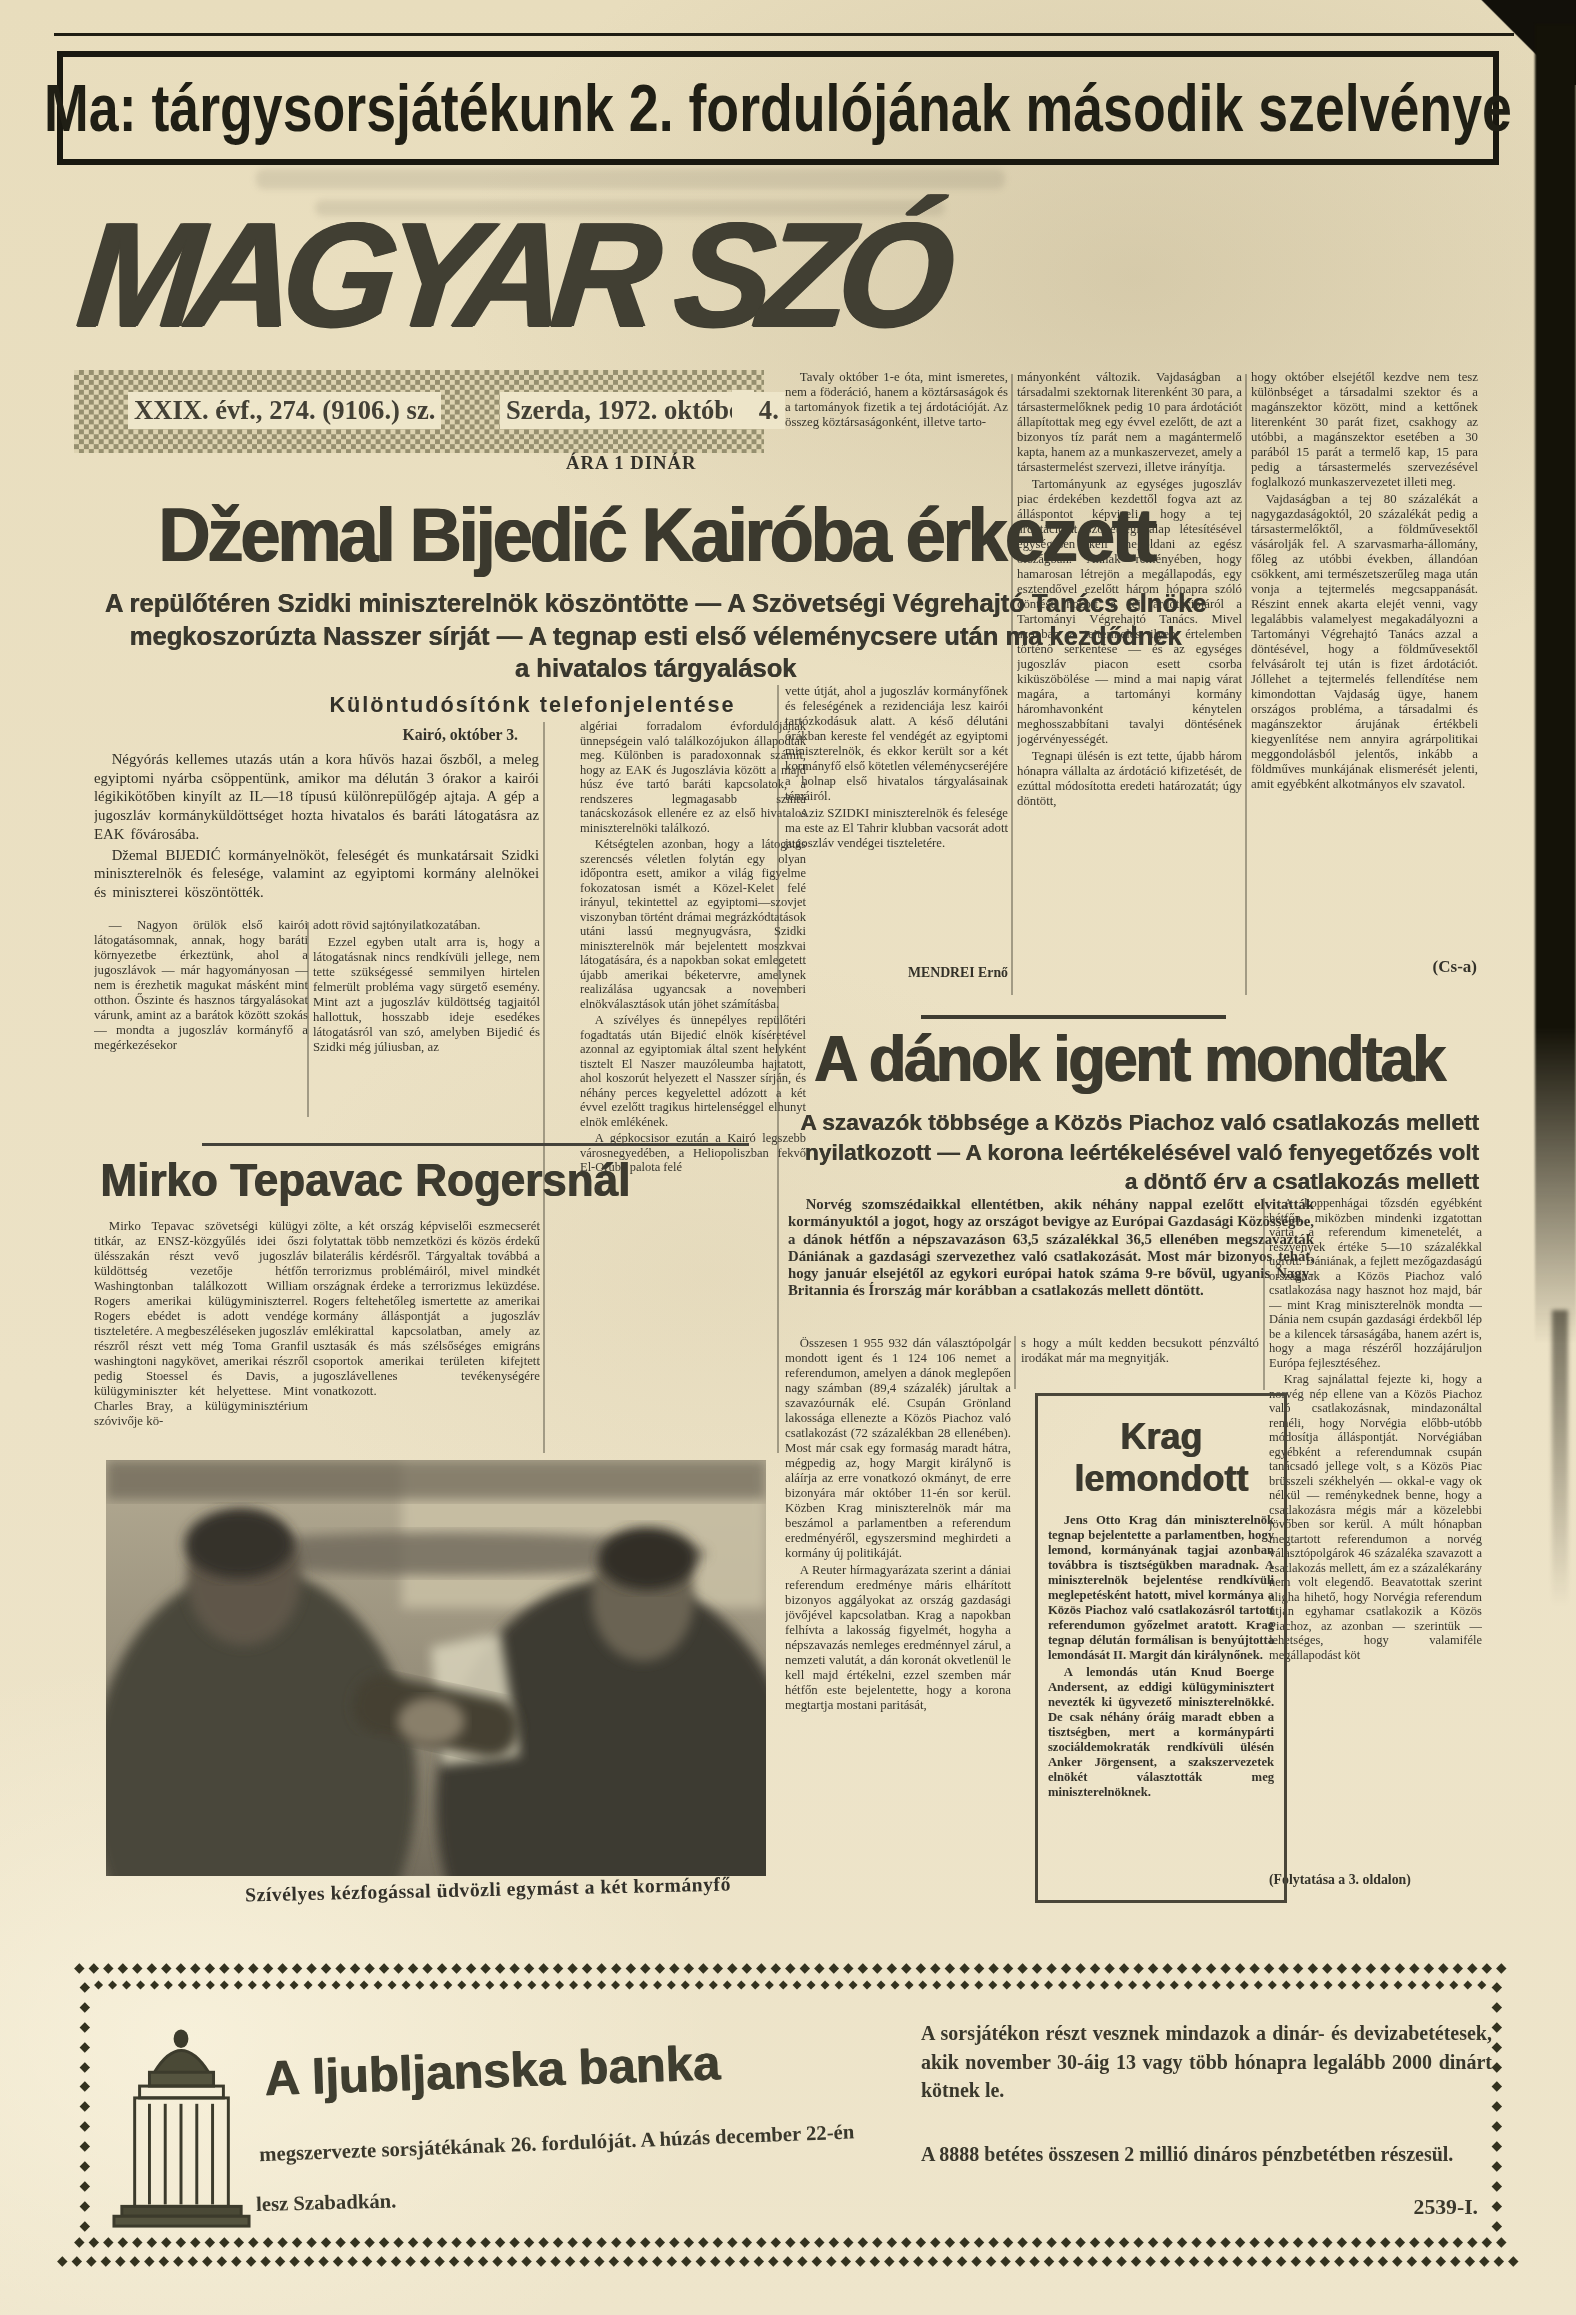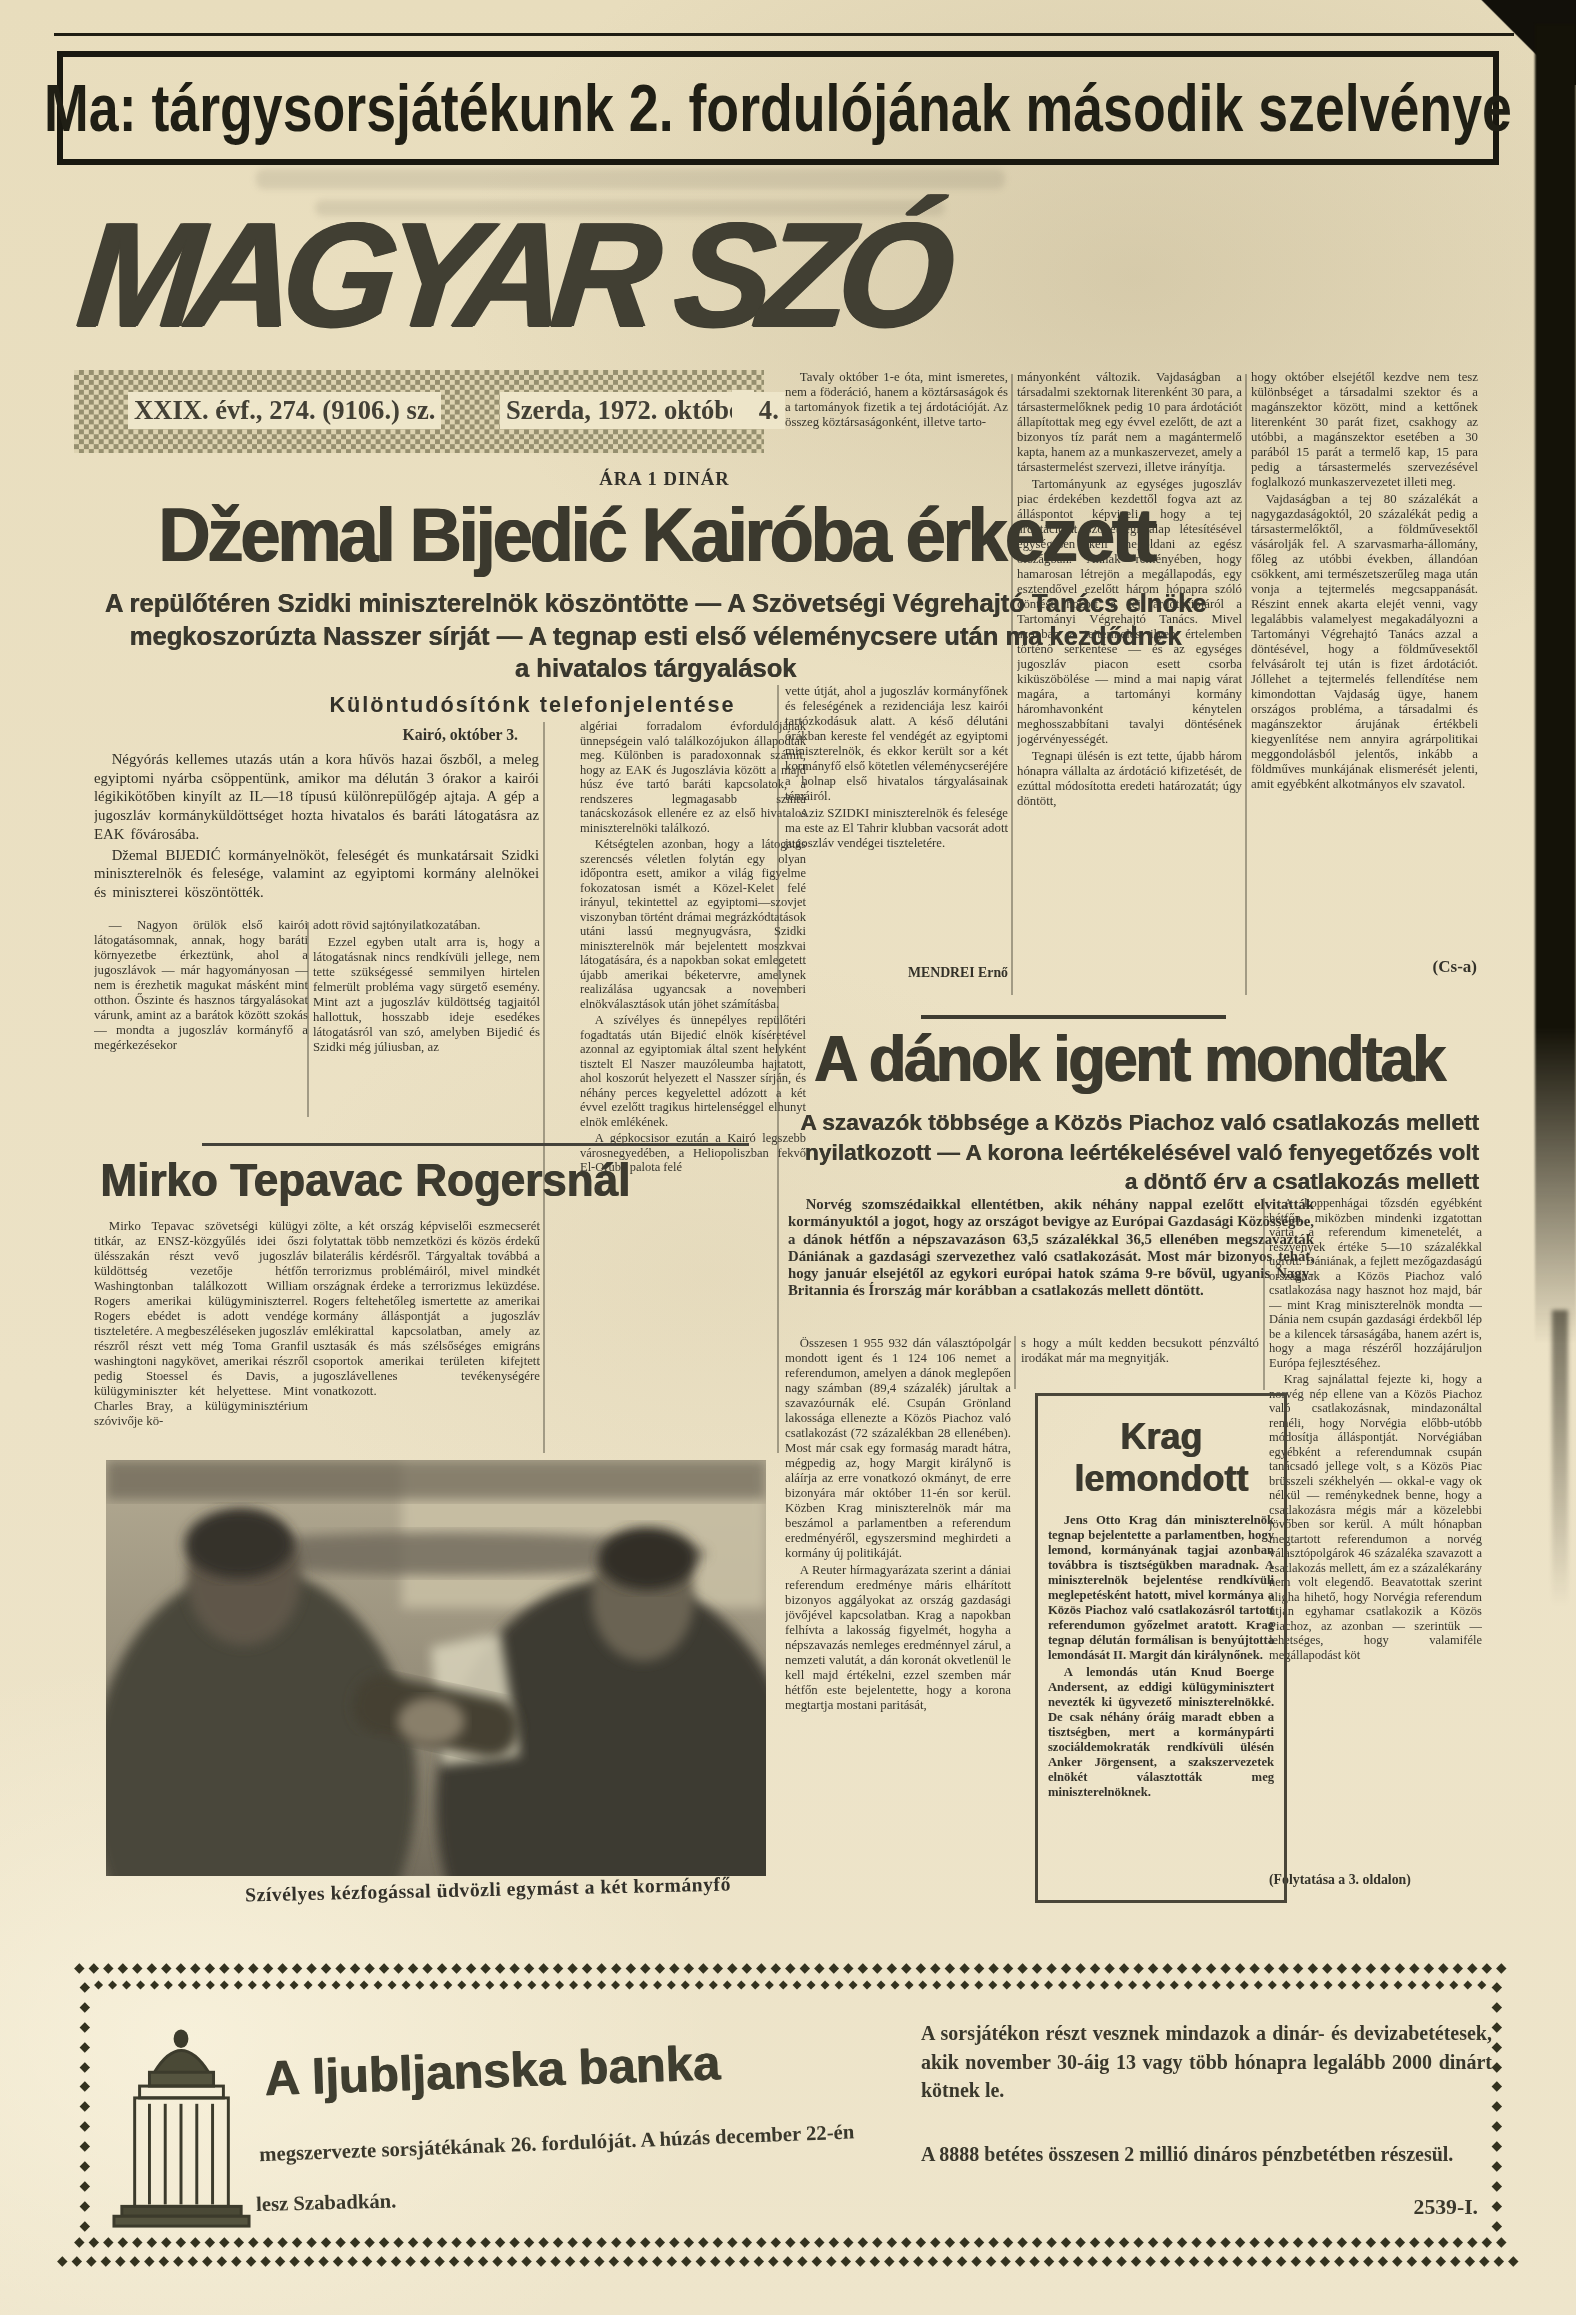--- a/index.html
+++ b/index.html
@@ -32,21 +32,21 @@
     text-shadow:2px 0 currentColor,-1px 0 currentColor,0 1px currentColor;}
   .milk-head{left:839px;top:164px;width:662px;text-align:center;font-family:"Liberation Sans",sans-serif;}
   .milk-line{font-weight:700;font-size:57px;line-height:61px;letter-spacing:-1px;color:#45433a;
     text-shadow:1px 0 currentColor;}
   .milk-sub{margin-top:9.9px;font-weight:700;font-size:26.6px;color:#4a4840;text-shadow:0.5px 0 currentColor;}
   
   .datebar{left:74px;top:370px;width:690px;height:83px;
     background:repeating-conic-gradient(#8f8969 0% 25%, #ddd3b0 25% 50%) 0 0 / 9.9px 9.9px;opacity:.92;}
   .datelabel{position:absolute;background:#efe7cb;padding:3px 6px;font-weight:700;font-size:26.6px;color:#35332a;white-space:nowrap;}
   .notch{position:absolute;left:658px;top:19.7px;width:21.7px;height:39px;background:#efe7cb;}
-  .price{left:566px;top:468px;width:197px;text-align:center;font-weight:700;font-size:18.7px;letter-spacing:1px;color:#33312a;}
+  .price{left:566px;top:452px;width:197px;text-align:left;font-weight:700;font-size:18.7px;letter-spacing:1px;color:#33312a;}
   
   .bcol{position:absolute;text-align:justify;overflow:hidden;color:#36342c;}
   .f13{font-size:12.8px;line-height:15px;}
   .f128{font-size:12.5px;line-height:14.5px;}
   .bcol p{margin:0;text-indent:14.8px;}
   .bcol p + p{margin-top:2px;}
   .cont p:first-child{text-indent:0;}
   .vsep{position:absolute;width:2px;background:rgba(90,86,70,.5);}
   .hsep{position:absolute;height:3px;background:#44423a;}
   

